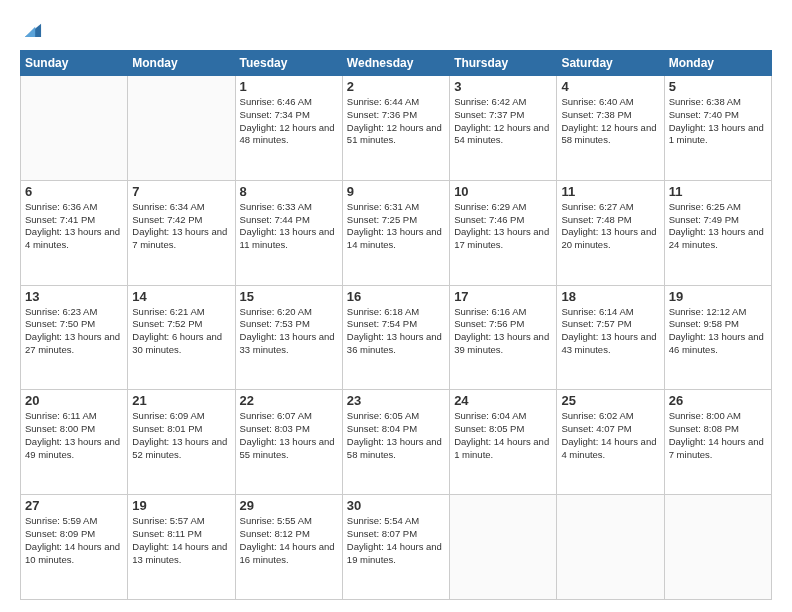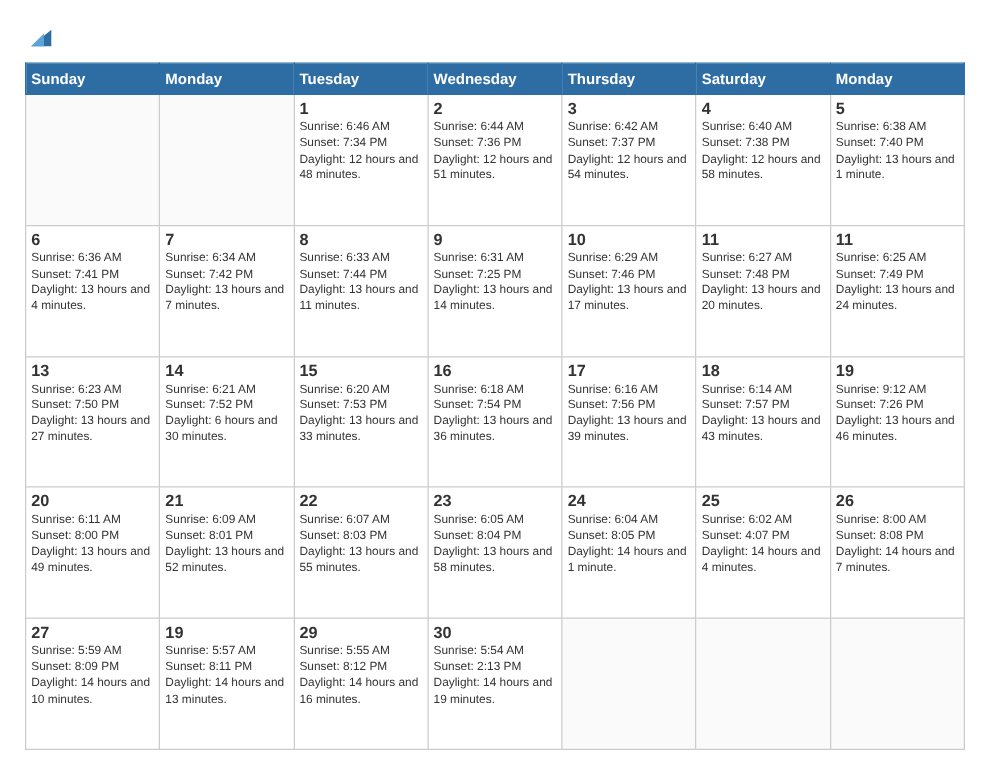--- a/index.html
+++ b/index.html
@@ -200,21 +200,21 @@
           <td>
             <span class="day-number">17</span>
             <div class="day-info"><span>Sunrise: 6:16 AM</span><br><span>Sunset: 7:56 PM</span><br><span>Daylight: 13 hours and 39 minutes.</span></div>
           </td>
           <td>
             <span class="day-number">18</span>
             <div class="day-info"><span>Sunrise: 6:14 AM</span><br><span>Sunset: 7:57 PM</span><br><span>Daylight: 13 hours and 43 minutes.</span></div>
           </td>
           <td>
             <span class="day-number">19</span>
-            <div class="day-info"><span>Sunrise: 9:12 AM</span><br><span>Sunset: 7:26 PM</span><br><span>Daylight: 13 hours and 46 minutes.</span></div>
+            <div class="day-info"><span>Sunrise: 12:12 AM</span><br><span>Sunset: 9:58 PM</span><br><span>Daylight: 13 hours and 46 minutes.</span></div>
           </td>
         </tr>
         <tr>
           <td>
             <span class="day-number">20</span>
             <div class="day-info"><span>Sunrise: 6:11 AM</span><br><span>Sunset: 8:00 PM</span><br><span>Daylight: 13 hours and 49 minutes.</span></div>
           </td>
           <td>
             <span class="day-number">21</span>
             <div class="day-info"><span>Sunrise: 6:09 AM</span><br><span>Sunset: 8:01 PM</span><br><span>Daylight: 13 hours and 52 minutes.</span></div>
@@ -248,21 +248,21 @@
           <td>
             <span class="day-number">19</span>
             <div class="day-info"><span>Sunrise: 5:57 AM</span><br><span>Sunset: 8:11 PM</span><br><span>Daylight: 14 hours and 13 minutes.</span></div>
           </td>
           <td>
             <span class="day-number">29</span>
             <div class="day-info"><span>Sunrise: 5:55 AM</span><br><span>Sunset: 8:12 PM</span><br><span>Daylight: 14 hours and 16 minutes.</span></div>
           </td>
           <td>
             <span class="day-number">30</span>
-            <div class="day-info"><span>Sunrise: 5:54 AM</span><br><span>Sunset: 2:13 PM</span><br><span>Daylight: 14 hours and 19 minutes.</span></div>
+            <div class="day-info"><span>Sunrise: 5:54 AM</span><br><span>Sunset: 8:07 PM</span><br><span>Daylight: 14 hours and 19 minutes.</span></div>
           </td>
           <td class="empty"></td>
           <td class="empty"></td>
           <td class="empty"></td>
         </tr>
       </tbody>
   </table>
 </div>
 
 </body></html>

